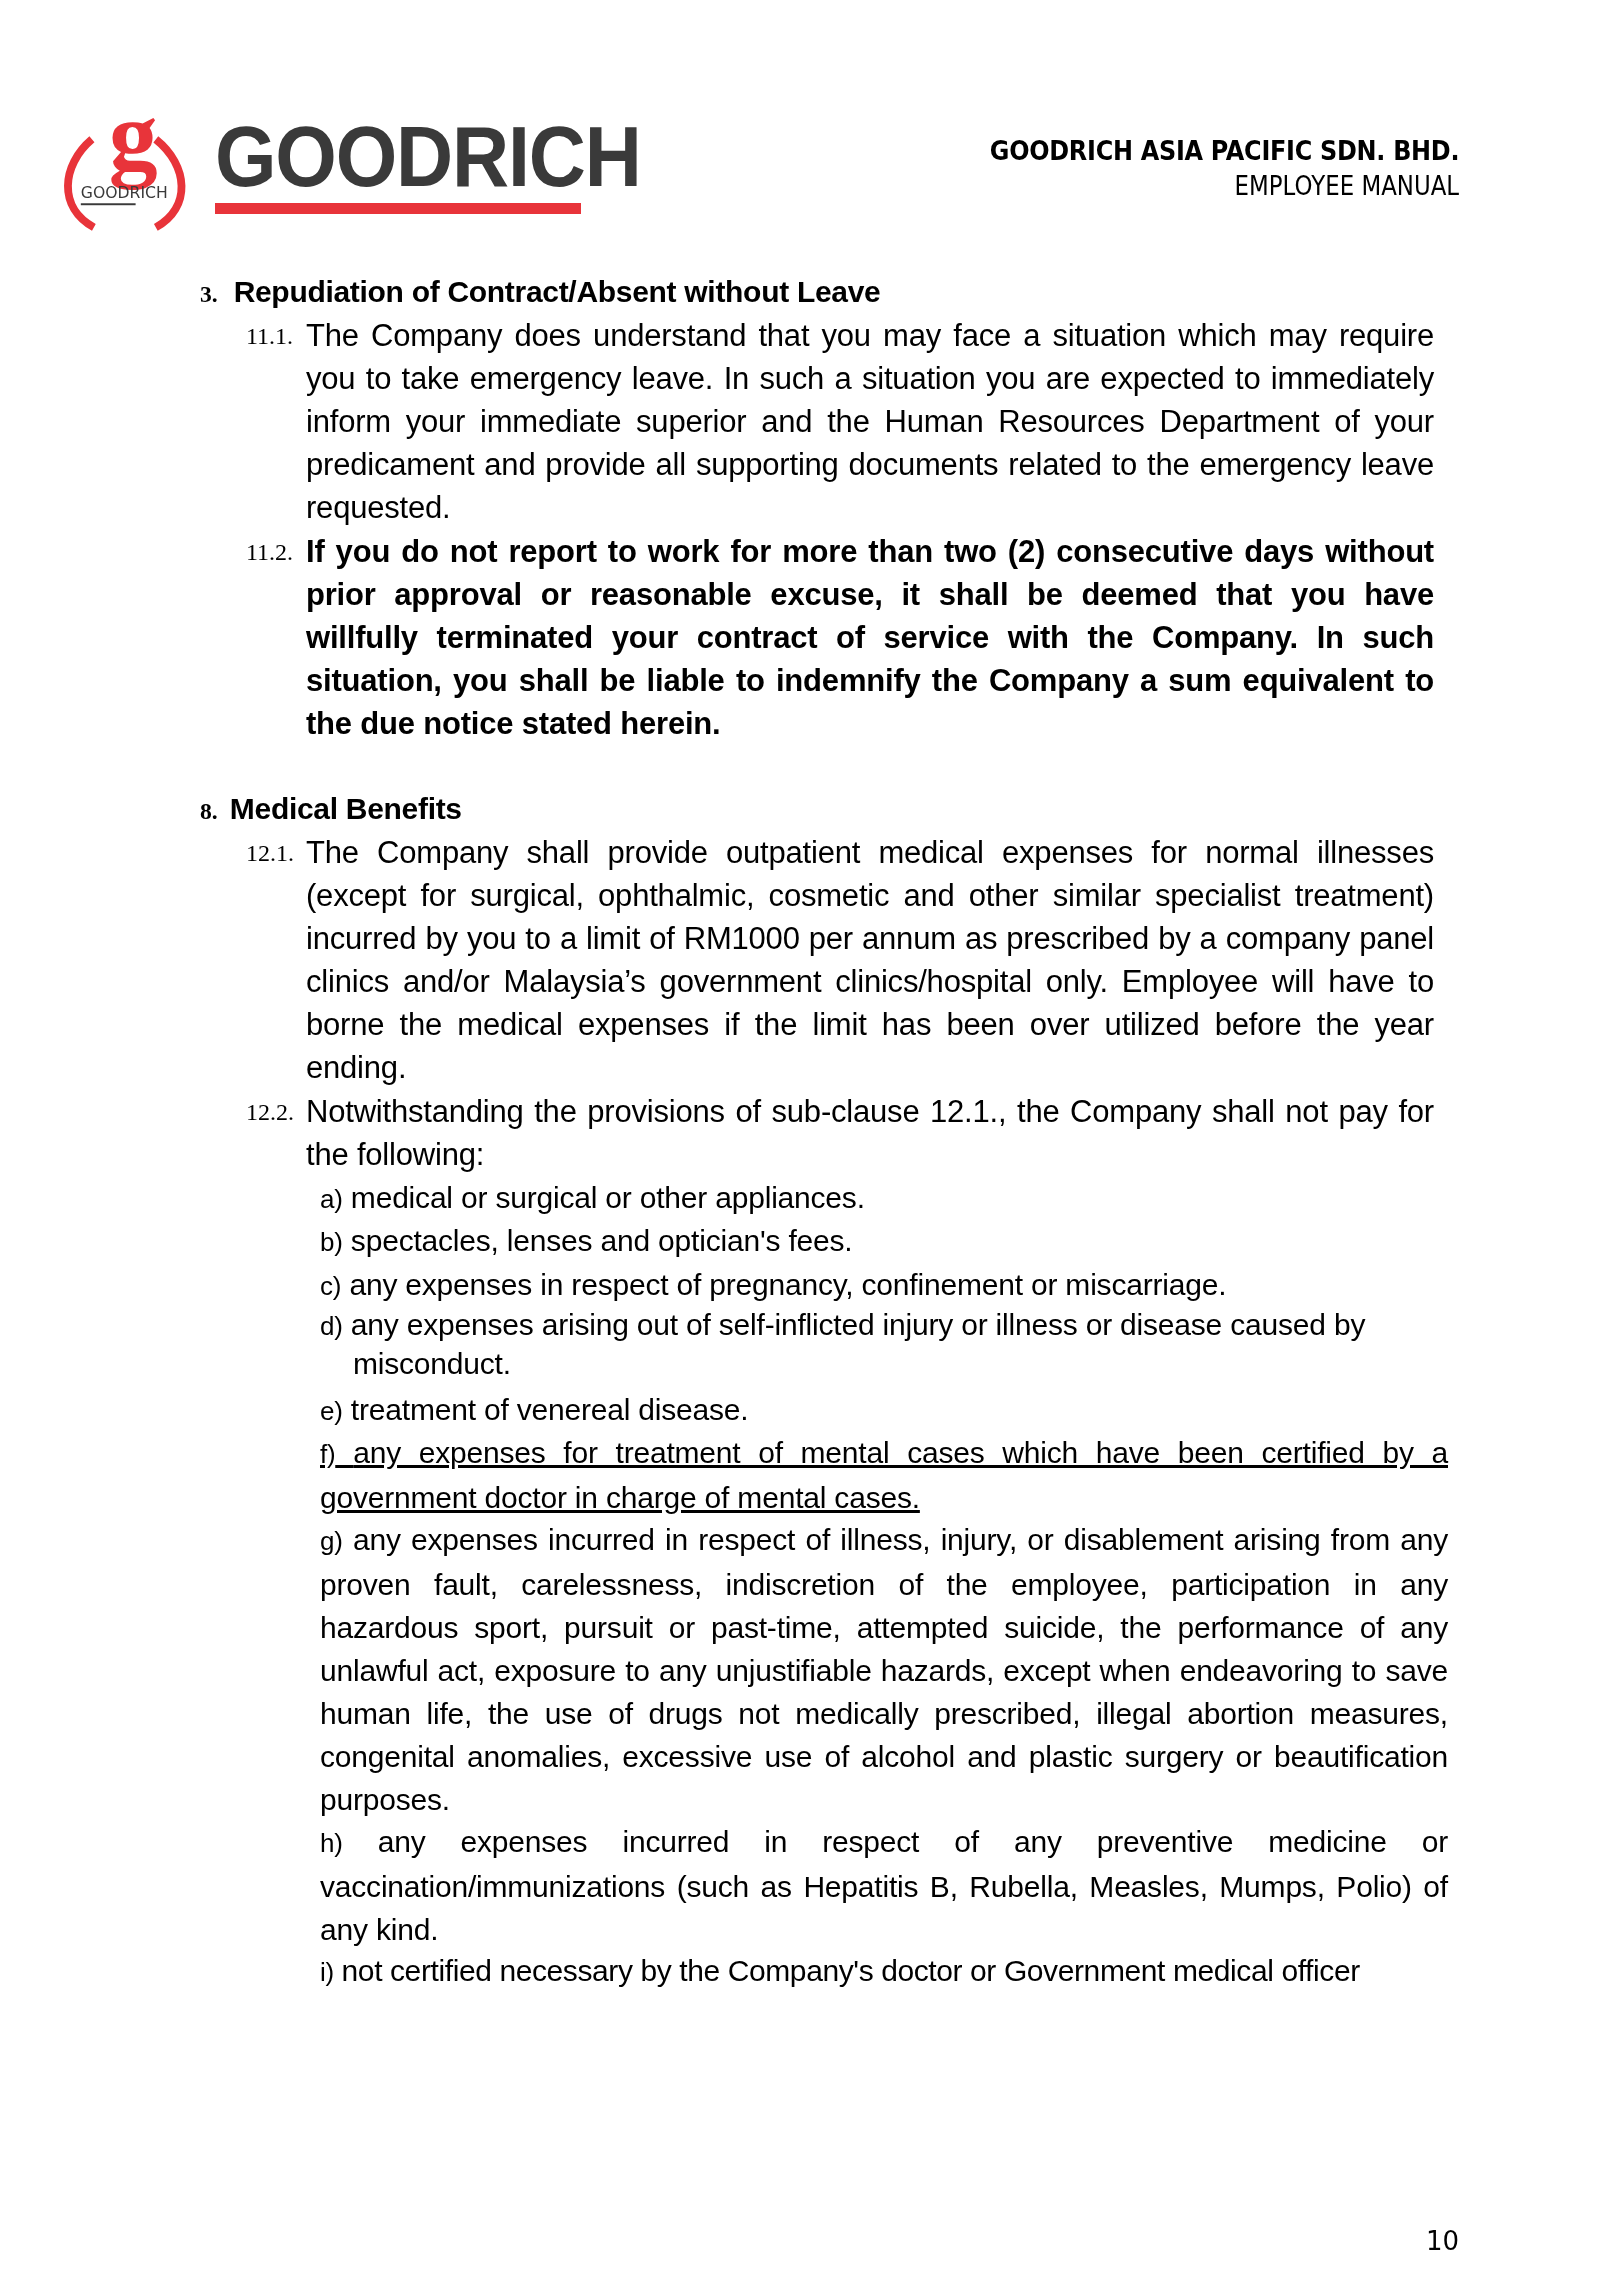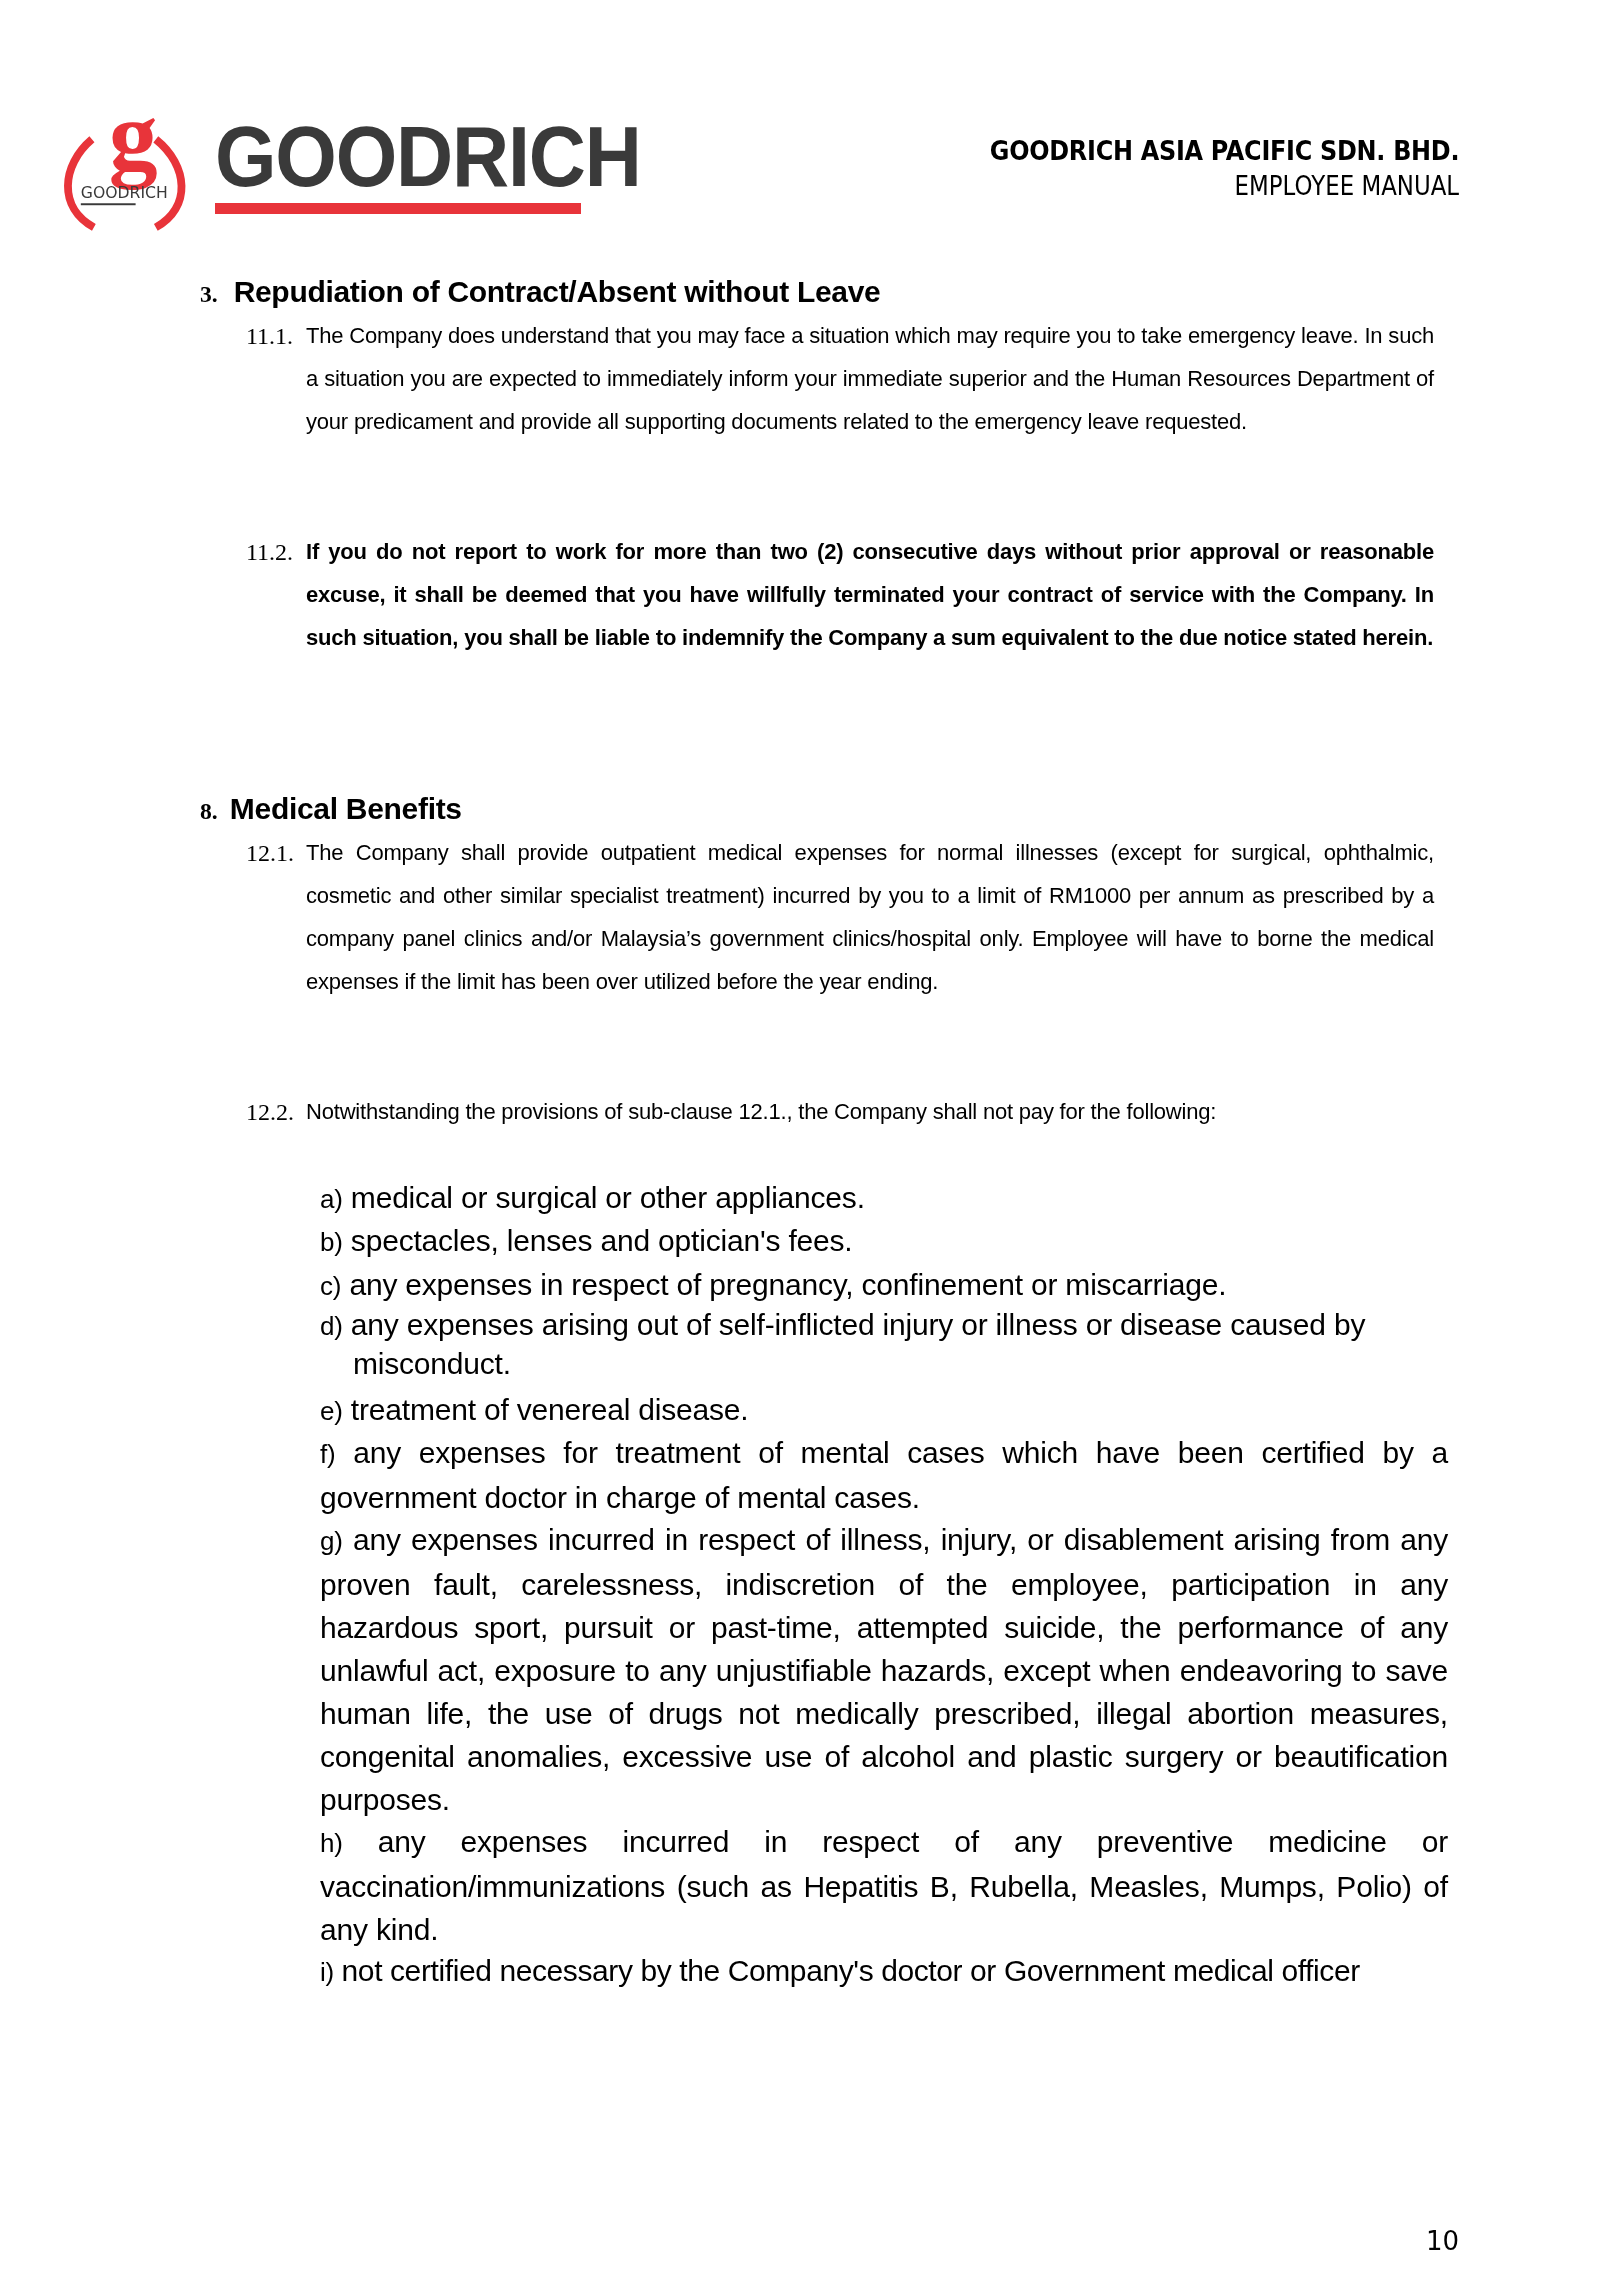--- a/index.html
+++ b/index.html
@@ -10,21 +10,21 @@
   .logo-word { position: absolute; left: 157px; top: 21px; font-family: "Liberation Sans", sans-serif; font-weight: bold; font-size: 86px; color: #3a3a3a; letter-spacing: -1.3px; transform: scaleX(0.92); transform-origin: left top; line-height: 1; }
   .logo-bar { position: absolute; left: 157px; top: 111px; width: 366px; height: 10.5px; background: #e8343a; }
   .logo-mark { position: absolute; left: 0; top: 0; width: 150px; height: 141px; }
   
   .hdr-company { right: 165px; top: 136px; font-family: "DejaVu Sans", sans-serif; font-weight: bold; font-size: 26px; letter-spacing: -0.3px; transform: scaleX(0.92); transform-origin: right top; white-space: nowrap; }
   .hdr-manual { right: 165px; top: 171px; font-family: "DejaVu Sans", sans-serif; font-size: 26px; transform: scaleX(0.88); transform-origin: right top; white-space: nowrap; }
   
   .sec-num { font-family: "Liberation Serif", serif; font-weight: bold; font-size: 23.6px; }
   .sec-title { font-family: "Liberation Sans", sans-serif; font-weight: bold; font-size: 30px; letter-spacing: -0.3px; }
   .sub-num { font-family: "Liberation Serif", serif; font-size: 24px; }
-  .para { position: absolute; left: 306px; width: 1128px; font-family: "Liberation Sans", sans-serif; font-size: 22px; line-height: 43px; text-align: justify; letter-spacing: -0.2px; }
+  .para { position: absolute; left: 306px; width: 1128px; font-family: "Liberation Sans", sans-serif; font-size: 31px; line-height: 43px; text-align: justify; letter-spacing: -0.2px; }
   .item { position: absolute; left: 320px; width: 1128px; font-family: "Liberation Sans", sans-serif; font-size: 30px; line-height: 43px; text-align: justify; letter-spacing: -0.2px; }
   .item .lbl { font-size: 26px; }
   .item-nojust { text-align: left; }
   .hang { padding-left: 33px; text-indent: -33px; }
   .page-num { right: 165px; top: 2226px; font-family: "DejaVu Sans", sans-serif; font-size: 26px; }
 </style>
 </head>
 <body>
 
 <div id="logo" class="abs">
@@ -79,21 +79,21 @@
   <span>any expenses in respect of pregnancy, confinement or miscarriage.</span>
 </div>
 <div class="item item-nojust hang" style="top:1306px; line-height:37px; width:1155px;">
   <span class="lbl">d)</span>
   <span>any expenses arising out of self-inflicted injury or illness or disease caused by misconduct.</span>
 </div>
 <div class="item item-nojust" style="top:1388px;">
   <span class="lbl">e)</span>
   <span>treatment of venereal disease.</span>
 </div>
-<div class="item" style="top:1431px;">
+<div class="item" style="top:1431px;text-decoration:underline;">
   <span class="lbl">f)</span>
   <span>any expenses for treatment of mental cases which have been certified by a government doctor in charge of mental cases.</span>
 </div>
 <div class="item" style="top:1518px;">
   <span class="lbl">g)</span>
   <span>any expenses incurred in respect of illness, injury, or disablement arising from any proven fault, carelessness, indiscretion of the employee, participation in any hazardous sport, pursuit or past-time, attempted suicide, the performance of any unlawful act, exposure to any unjustifiable hazards, except when endeavoring to save human life, the use of drugs not medically prescribed, illegal abortion measures, congenital anomalies, excessive use of alcohol and plastic surgery or beautification purposes.</span>
 </div>
 <div class="item" style="top:1820px;">
   <span class="lbl">h)</span>
   <span>any expenses incurred in respect of any preventive medicine or vaccination/immunizations (such as Hepatitis B, Rubella, Measles, Mumps, Polio) of any kind.</span>

